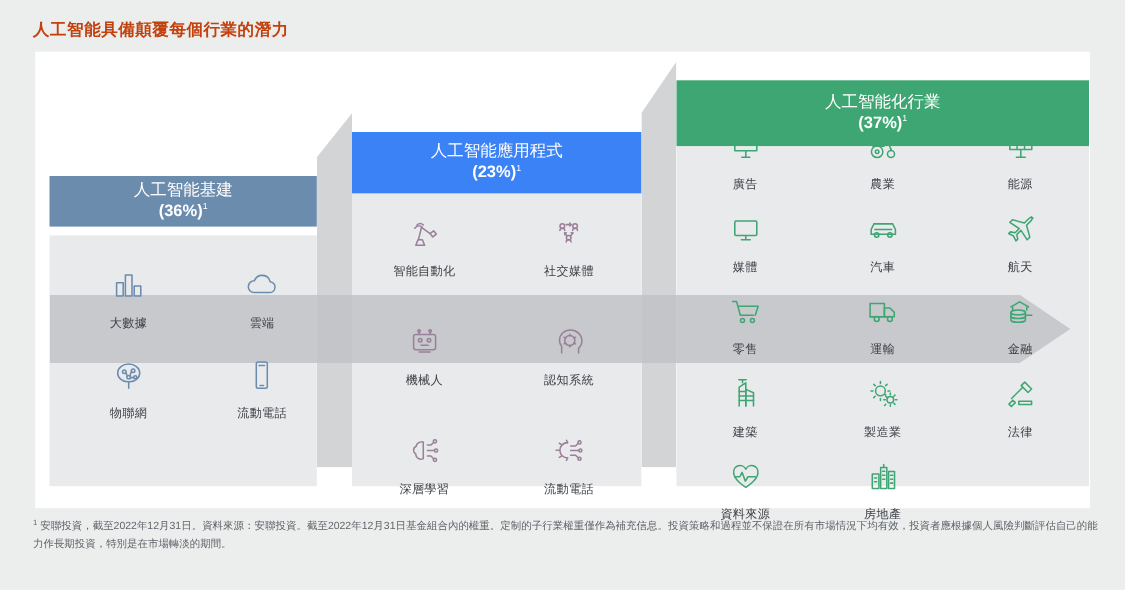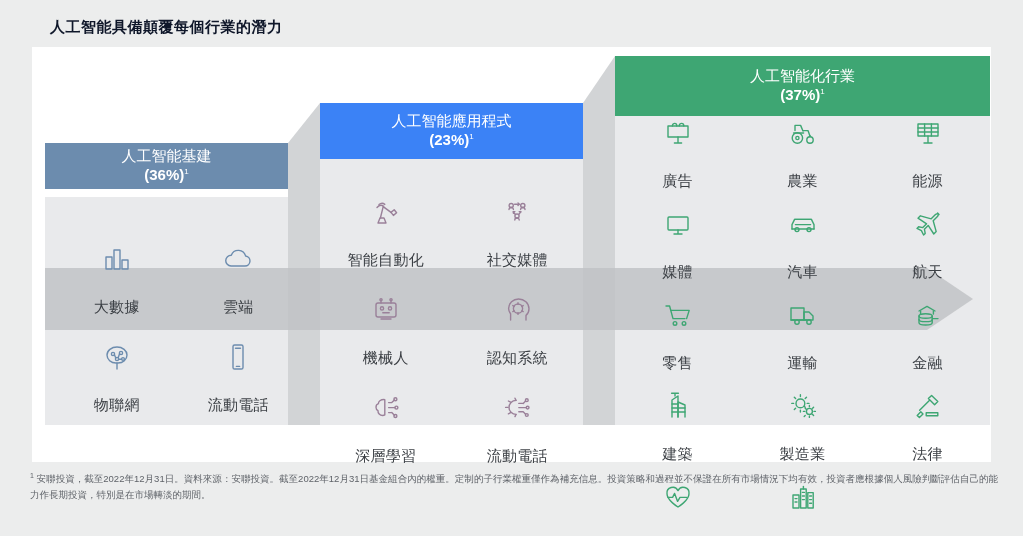--- a/index.html
+++ b/index.html
@@ -8,34 +8,33 @@
     background: #eceded;
     font-family: "Liberation Sans", "DejaVu Sans", sans-serif;
     overflow: hidden;
   }
   #root { position: relative; width: 1023px; height: 536px; }
 
   
   .page-title {
     position: absolute; left: 30px; top: 18px;
     font-size: 15px; font-weight: bold;
-    color: #0f172a; letter-spacing: .5px;
+    color: #c2410c; letter-spacing: .5px;
     white-space: nowrap;
-    margin-left: 20px;
   }
 
   
   .card {
     position: absolute; left: 32px; top: 47px;
     width: 959px; height: 415px;
     background: #ffffff;
   }
 
   
-  .panel { position: absolute; }
+  .panel { position: absolute; margin-top: 17px; }
   .panel-head {
     position: absolute; left: 0; top: 0; width: 100%;
     display: flex; flex-direction: column;
     align-items: center; justify-content: center;
     color: #ffffff; text-align: center;
     line-height: 1.25;
   }
   .panel-head .ph-title { font-size: 15px; }
   .panel-head .ph-pct { font-size: 15px; font-weight: bold; }
   .panel-head .ph-pct sup { font-size: 8px; font-weight: normal; vertical-align: super; }
@@ -77,32 +76,32 @@
     opacity: .82;
     clip-path: polygon(0 0, calc(100% - 46px) 0, 100% 50%, calc(100% - 46px) 100%, 0 100%);
   }
 
   
   .grid {
     position: absolute; left: 0; width: 100%;
     display: grid; justify-items: center; align-items: start;
   }
   #grid1 { top: 243px; grid-template-columns: 1fr 1fr; row-gap: 24px; }
-  #grid2 { top: 196px; grid-template-columns: 1fr 1fr; row-gap: 24px; }
+  #grid2 { top: 196px; grid-template-columns: 1fr 1fr; row-gap: 41px; }
   #grid3 { top: 117px; grid-template-columns: 1fr 1fr 1fr; row-gap: 17px; }
 
   .cell {
     display: flex; flex-direction: column;
     align-items: center; justify-content: flex-start;
     width: 86px;
   }
   .cell .glyph { width: 34px; height: 32px; display: block; }
   .cell .glyph svg { width: 100%; height: 100%; display: block; }
   .cell .cap {
-    margin-top: 23px; font-size: 15px; color: #3b3f44;
+    margin-top: 11px; font-size: 11px; color: #3b3f44;
     white-space: nowrap; letter-spacing: .3px;
   }
 
   
   .footnote {
     position: absolute; left: 30px; top: 470px;
     width: 968px;
     font-size: 9.5px; line-height: 1.65; color: #5f6369;
     text-align: justify;
   }

